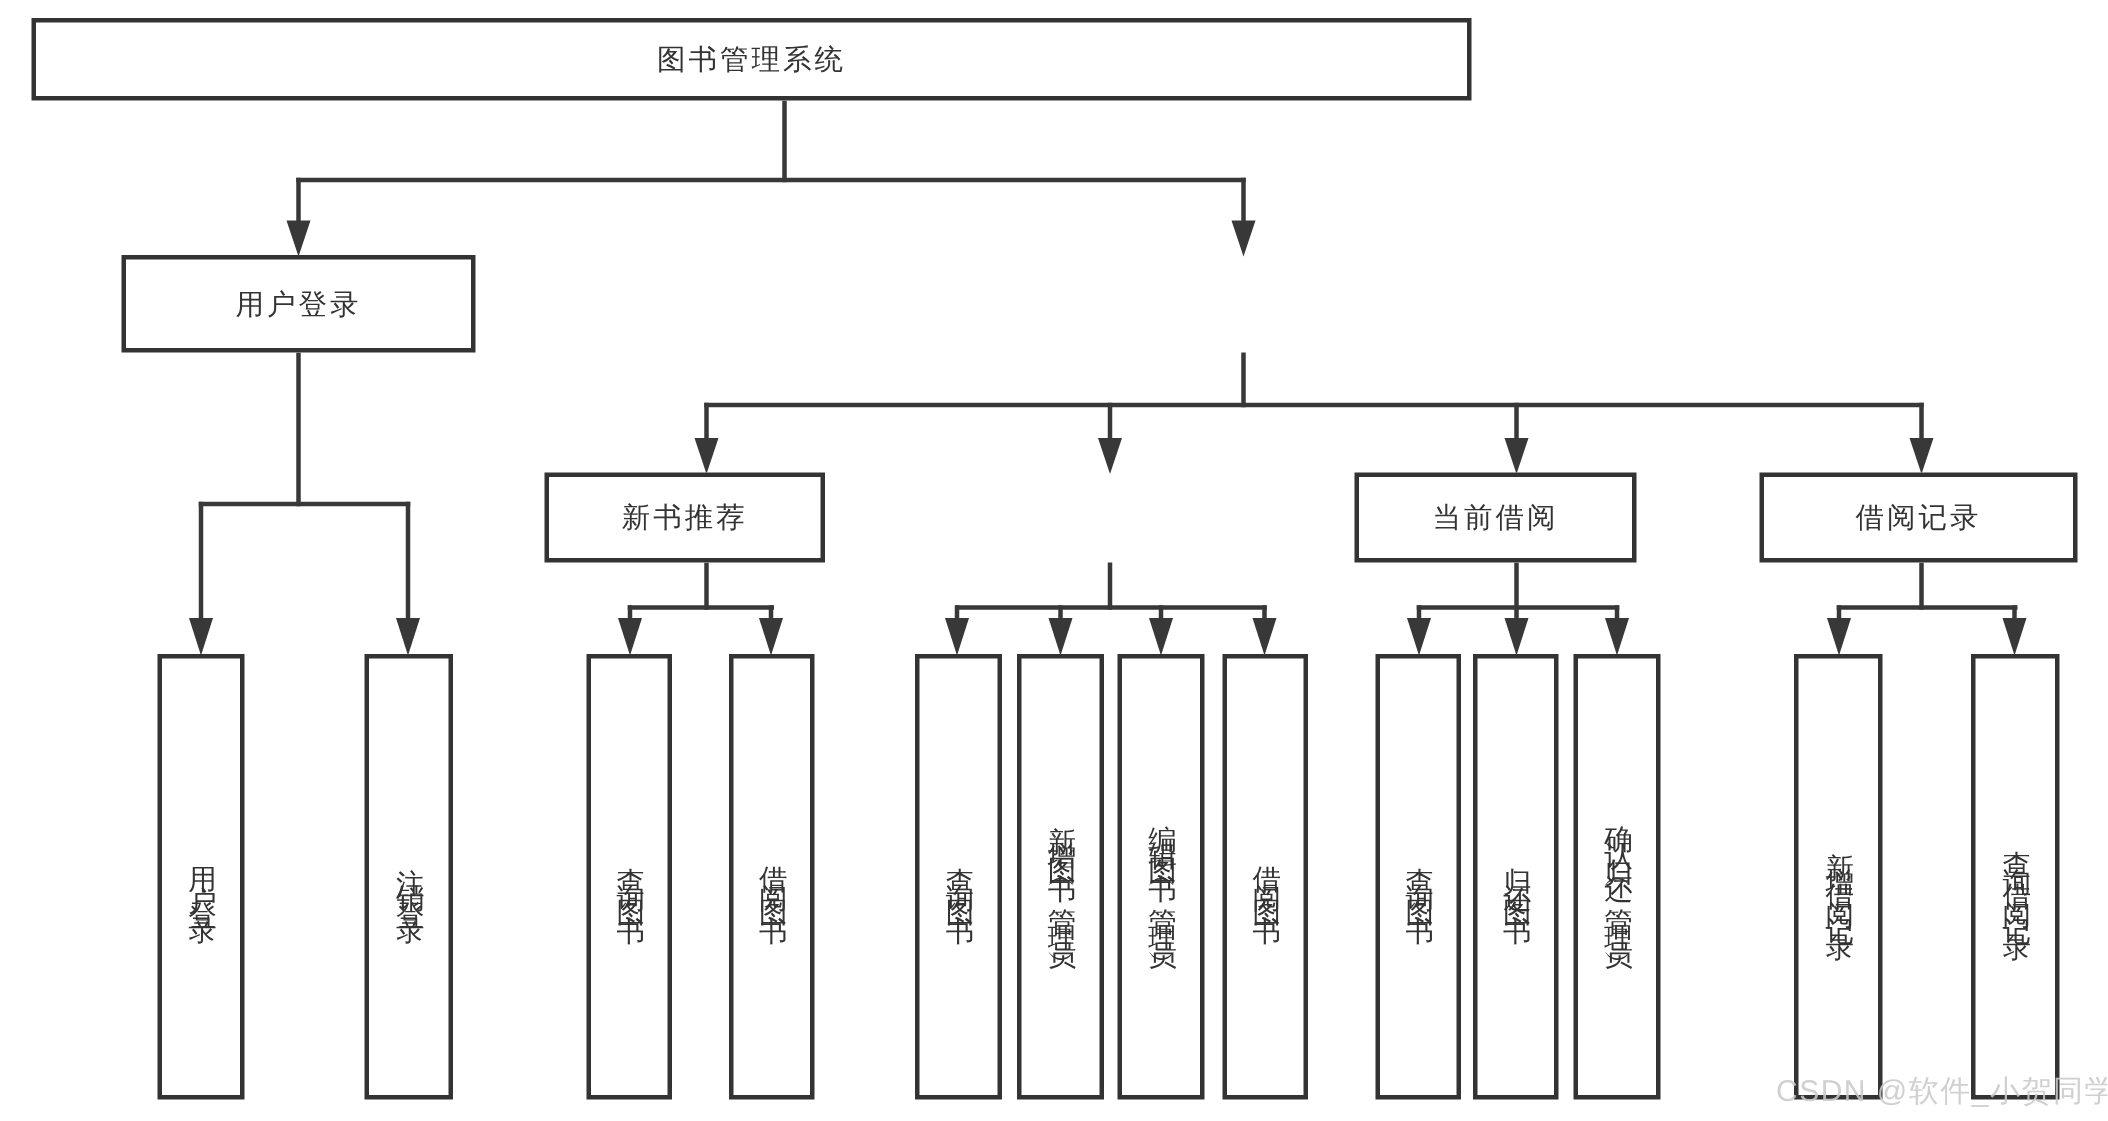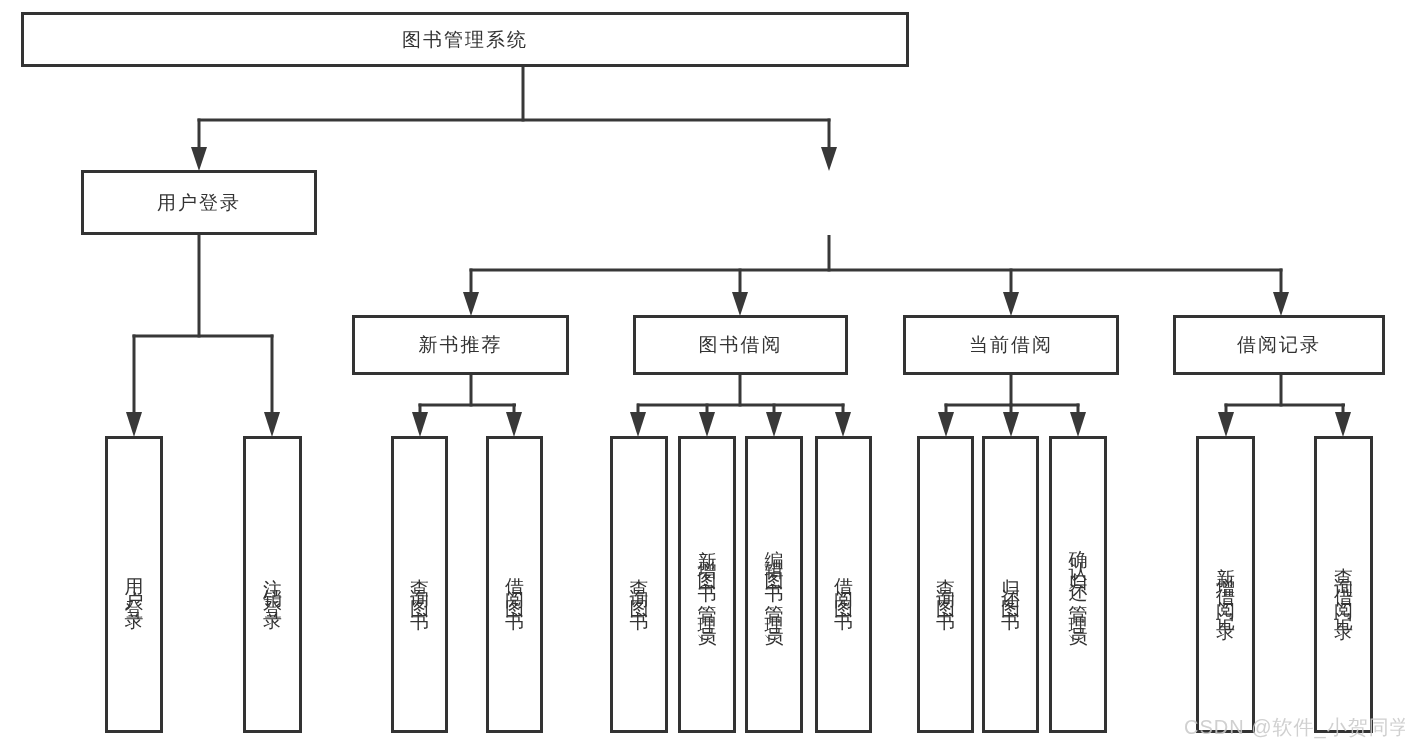--- a/index.html
+++ b/index.html
@@ -100,35 +100,32 @@
     <path d="M1011 403.5 V415"></path>
       <polygon points="1003,412 1019,412 1011,437"></polygon>
     <path d="M1078 403.5 V415"></path>
       <polygon points="1070,412 1086,412 1078,437"></polygon>
     <path d="M1226 403.5 V415"></path>
       <polygon points="1218,412 1234,412 1226,437"></polygon>
     <path d="M1343 403.5 V415"></path>
       <polygon points="1335,412 1351,412 1343,437"></polygon>
   </svg>
 
-  <div class="box" style="left:21px;top:12px;width:888px;height:55px">
+  <div class="box" style="left:21px;top:12px;width:960px;height:55px">
     <span>图书管理系统</span>
   </div>
 
   <div class="box" style="left:81px;top:170px;width:236px;height:65px">
     <span>用户登录</span>
   </div>
 
-  <div class="box" style="left:352px;top:315px;width:217px;height:60px">
+  <div class="box" style="left:363px;top:315px;width:187px;height:60px">
     <span>新书推荐</span>
   </div>
-  <div class="box" style="left:633px;top:315px;width:215px;height:60px">
-    <span>图书借阅</span>
-  </div>
-  <div class="box" style="left:903px;top:315px;width:216px;height:60px">
+  <div class="box" style="left:903px;top:315px;width:188px;height:60px">
     <span>当前借阅</span>
   </div>
   <div class="box" style="left:1173px;top:315px;width:212px;height:60px">
     <span>借阅记录</span>
   </div>
 
   <div class="box v" style="left:105px;top:436px;width:58px;height:297px">
     <span>用户登录</span>
   </div>
   <div class="box v" style="left:243px;top:436px;width:59px;height:297px">

